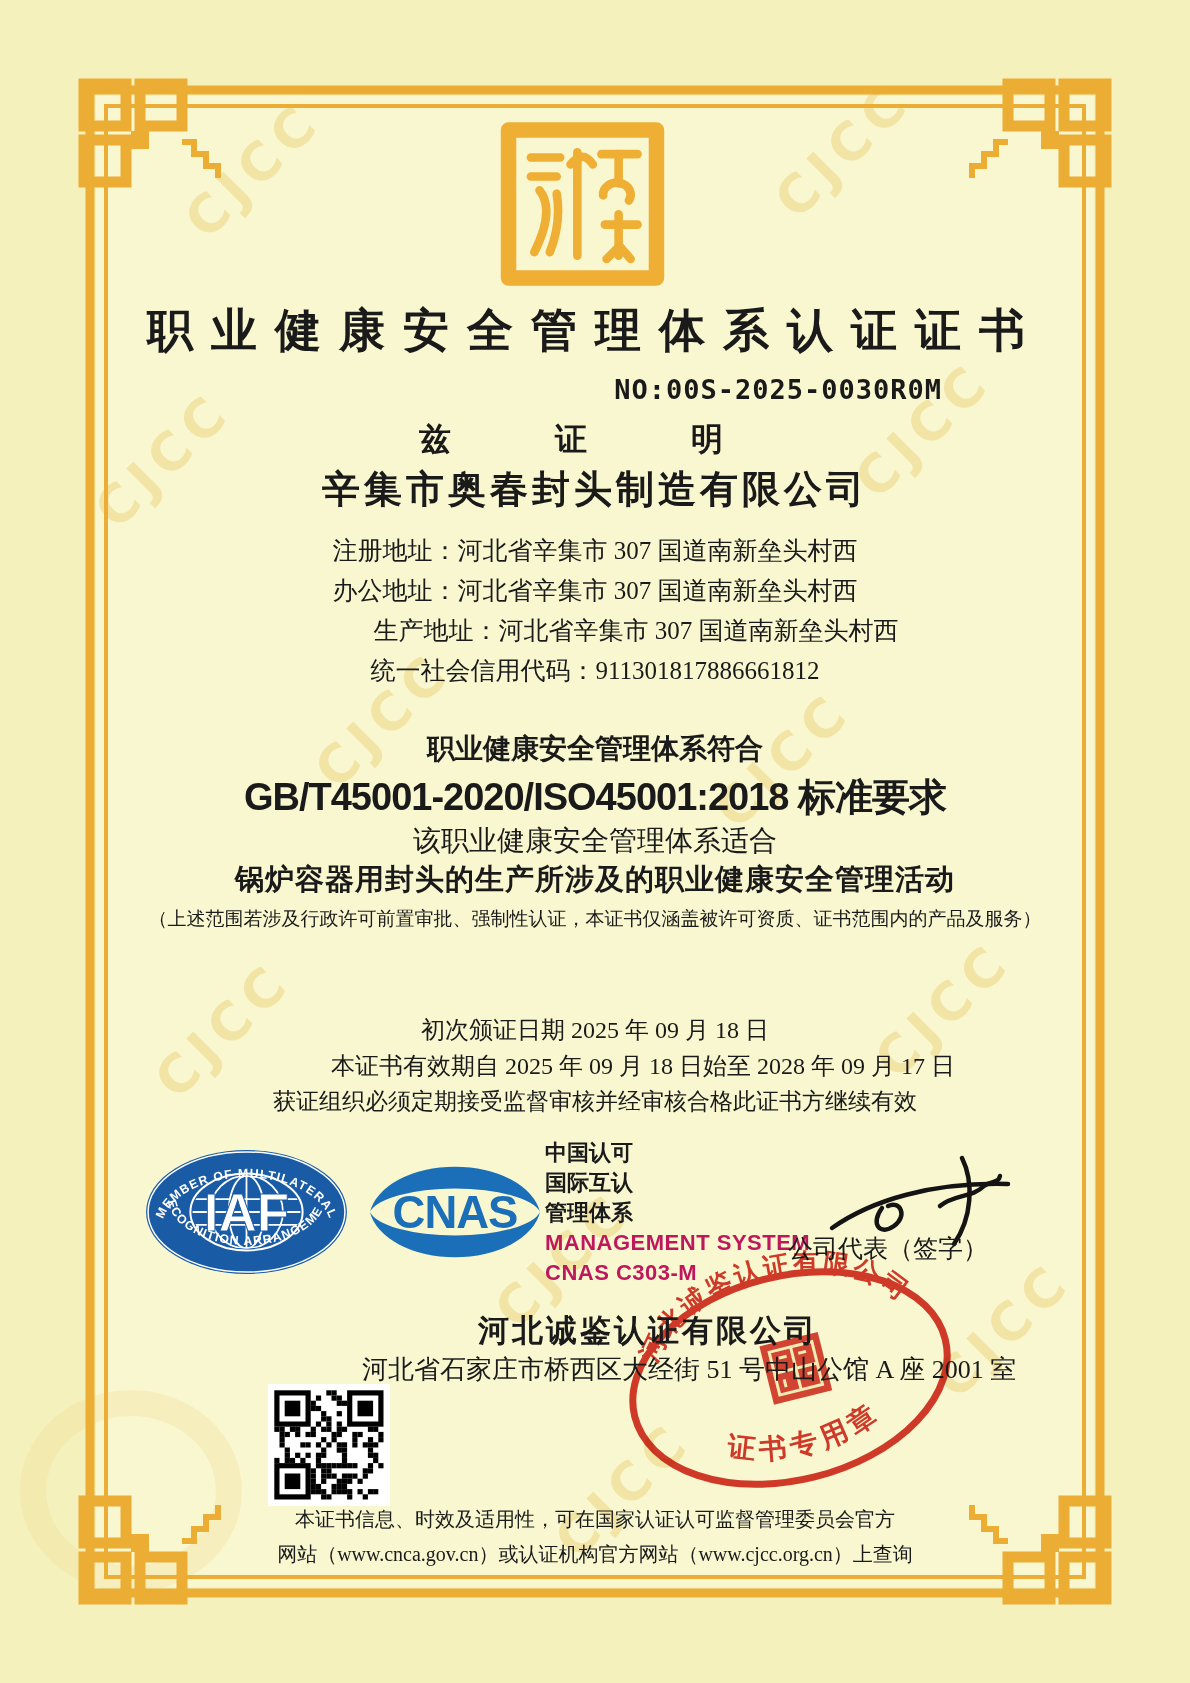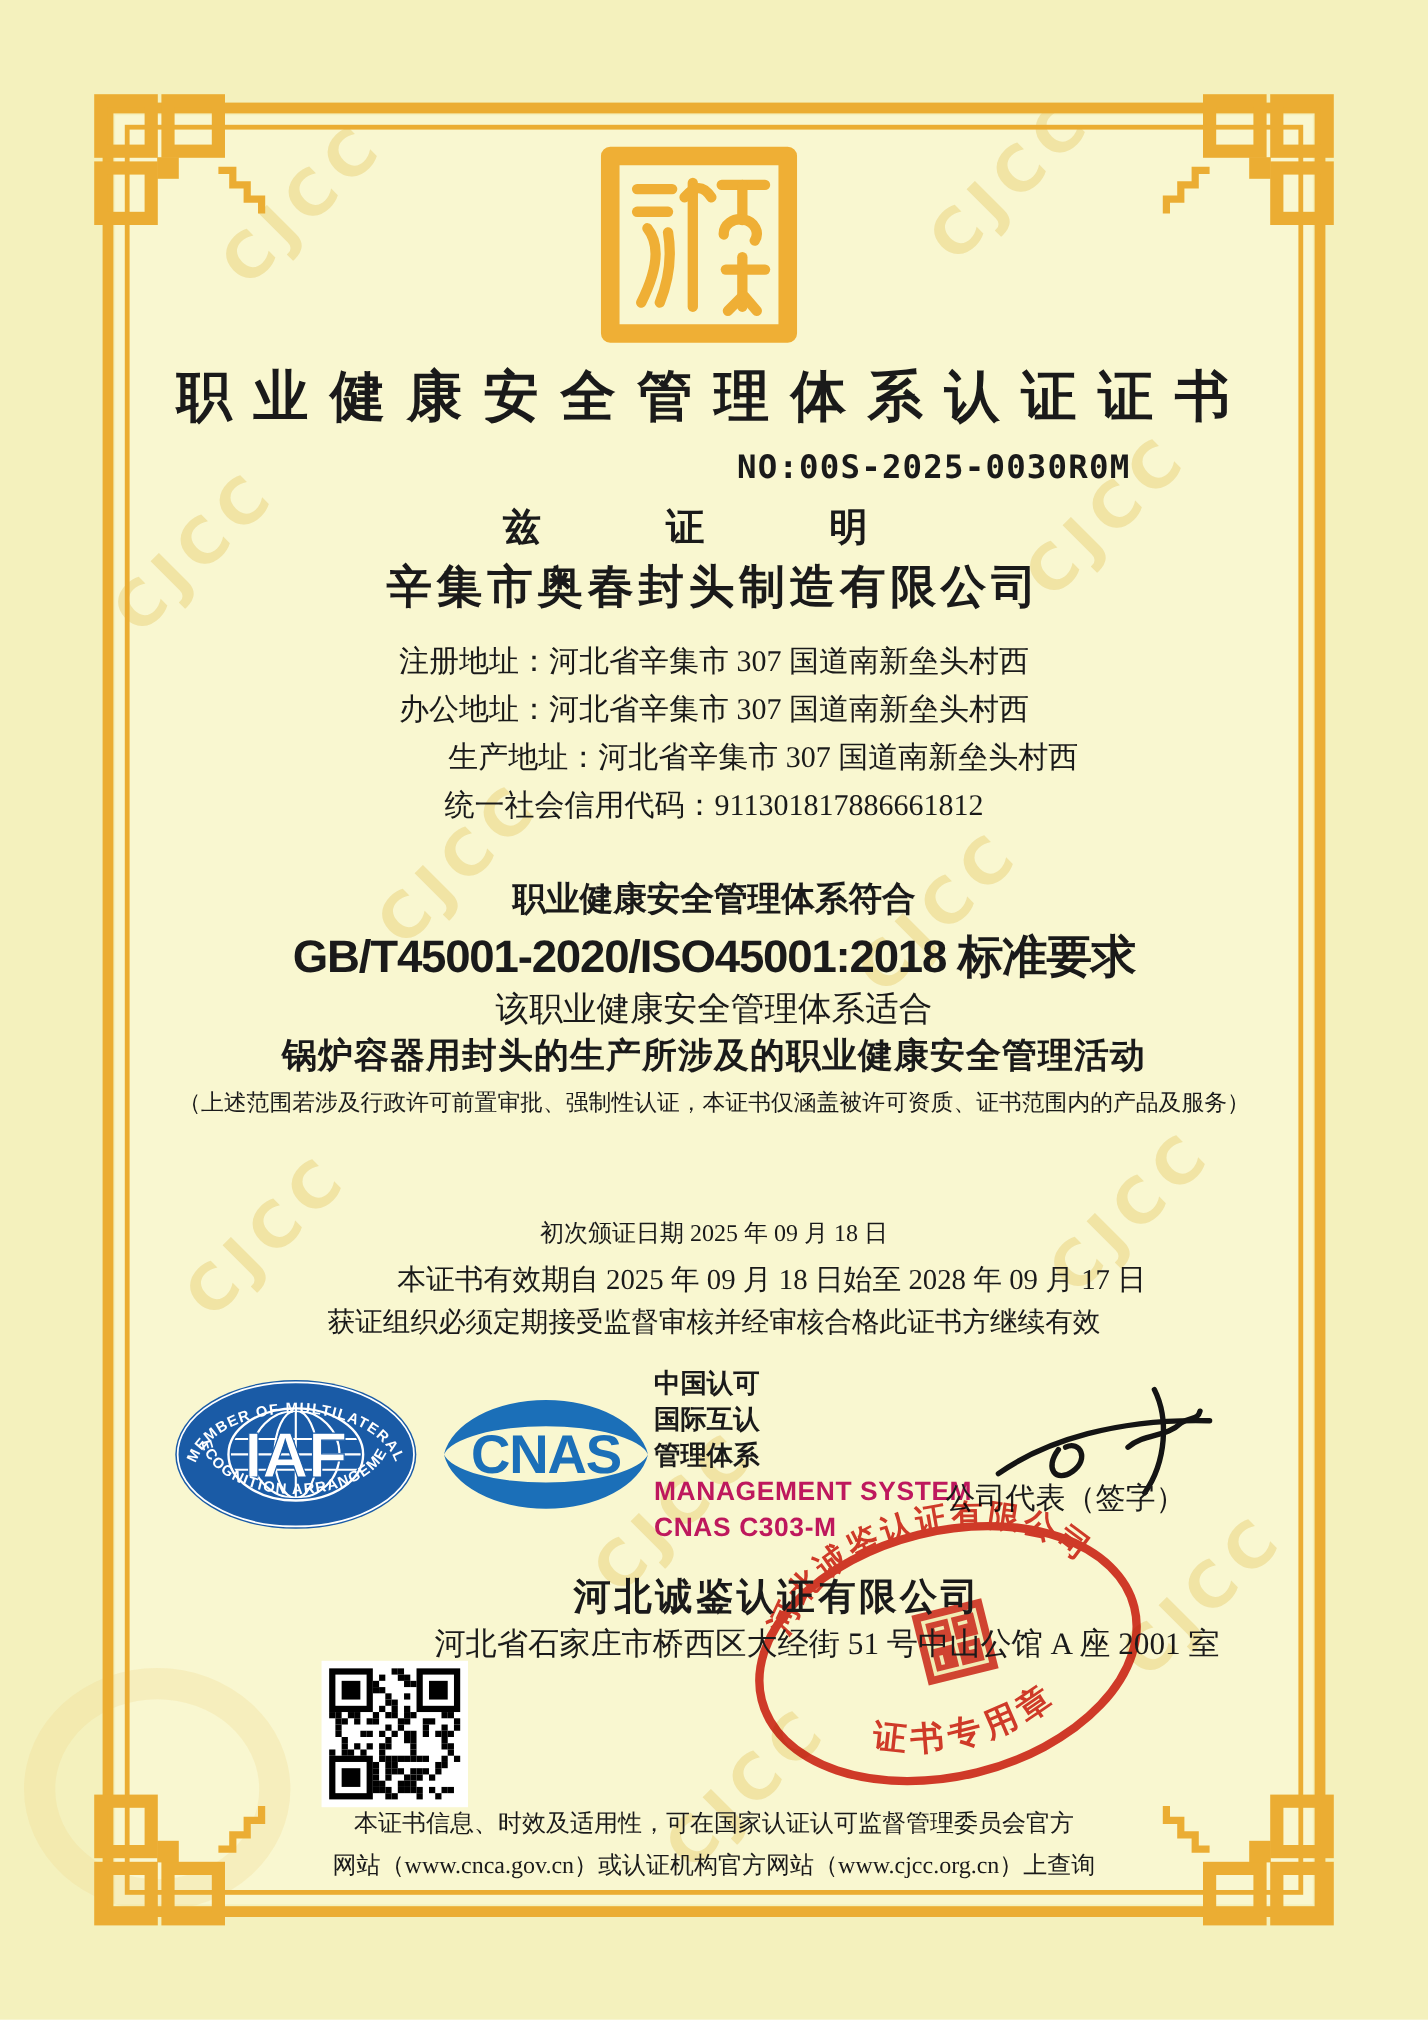--- a/index.html
+++ b/index.html
@@ -30,21 +30,21 @@
   .addr2{top:574px;font-size:25px;}
   .addr3{top:614px;font-size:25px;padding-left:41px;}
   .code{top:654px;font-size:25px;}
   .conform{top:730px;font-size:28px;font-weight:700;}
   .standard{top:772px;font-family:"Liberation Sans","DejaVu Sans",sans-serif;
     font-weight:700;font-size:38px;letter-spacing:-1px;}
   .scope-intro{top:822px;font-size:28px;}
   .scope{top:860px;font-family:Liberation Mono, monospace;
     font-weight:700;font-size:29px;letter-spacing:1px;}
   .scope-note{top:906px;font-size:19px;}
-  .date1{top:1014px;font-size:20px;text-align:center;}
+  .date1{top:1014px;font-size:24px;text-align:center;}
   .date2{top:1050px;font-size:24px;padding-left:48px;}
   .date3{top:1086px;font-size:23px;}
   .acc-block{left:545px;top:1138px;line-height:30px;}
   .acc-block .cn{font-size:22px;font-weight:700;}
   .acc-block .en{font-family:"Liberation Sans","DejaVu Sans",sans-serif;
     font-weight:700;font-size:22px;color:#be185d;letter-spacing:0.5px;}
   .sig-label{left:788px;top:1232px;font-size:25px;}
   .issuer-name{left:478px;top:1310px;z-index:5;
     font-family:"Liberation Sans","DejaVu Sans",sans-serif;
     font-weight:700;font-size:31px;letter-spacing:3px;}

